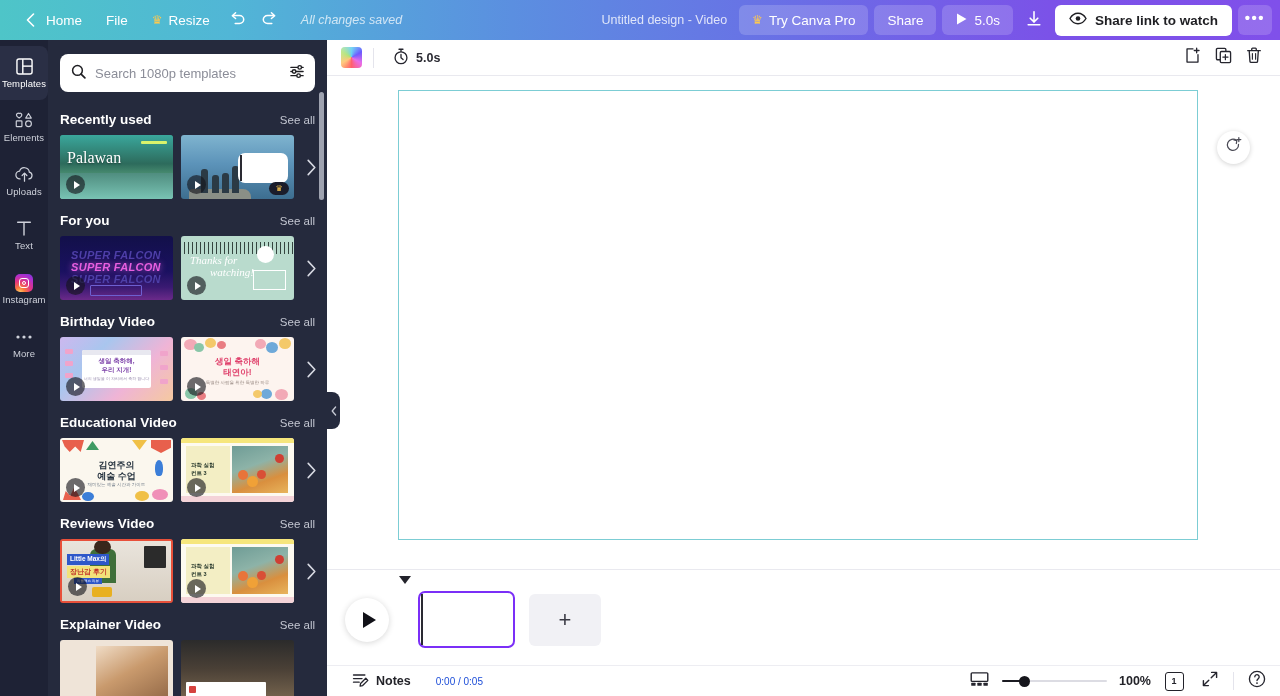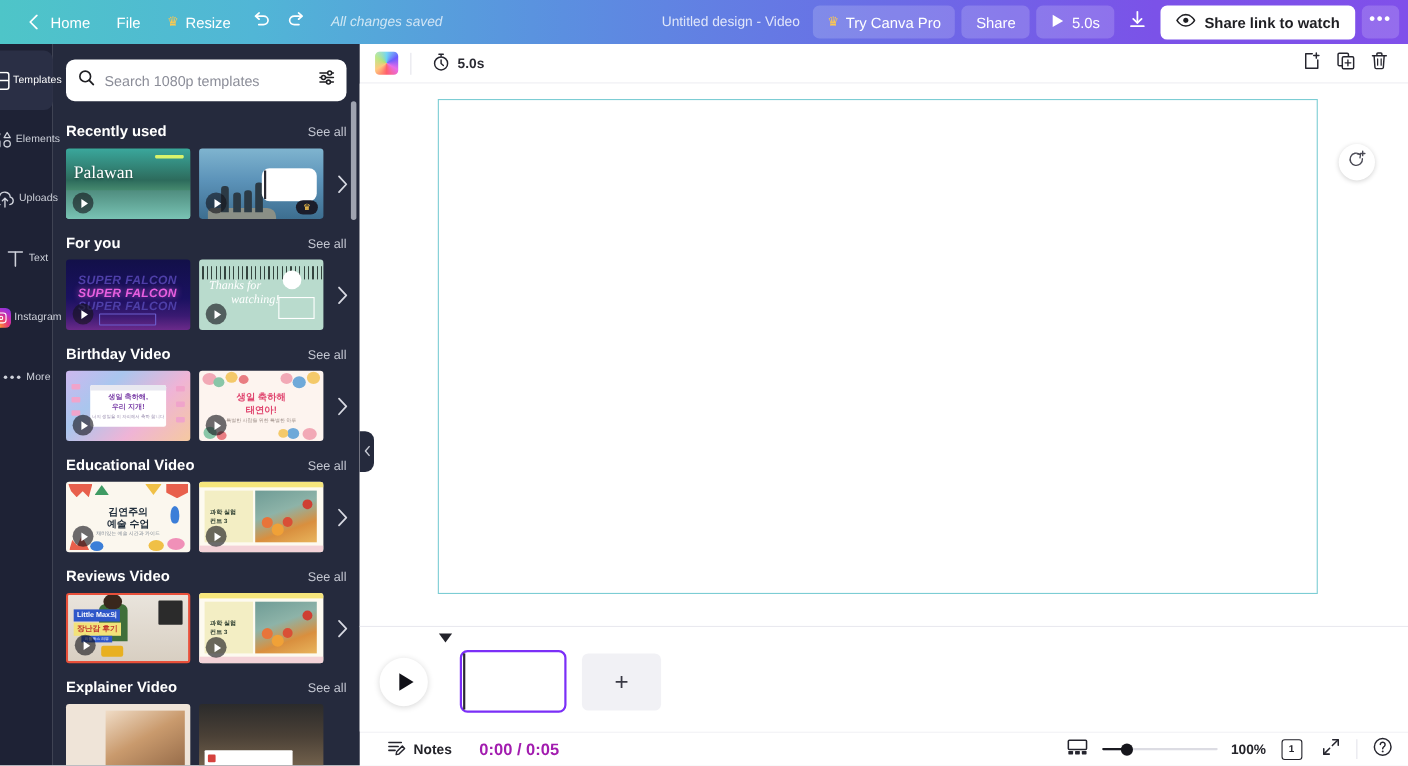--- a/index.html
+++ b/index.html
@@ -57,21 +57,21 @@
   
   .body { flex: 1 1 auto; display: flex; min-height: 0; position: relative; }
 
   
   .rail {
     width: 48px; flex: 0 0 48px; background: #1e2235;
     display: flex; flex-direction: column; align-items: center;
     padding-top: 6px; position: relative; z-index: 3;
   }
   .rail-item {
-    width: 48px; height: 54px; display: flex; flex-direction: row;
+    width: 48px; height: 54px; display: flex; flex-direction: column;
     align-items: center; justify-content: center; gap: 3px;
     cursor: pointer; color: #cfd2db; position: relative;
   }
   .rail-item.active { color: #ffffff; }
   .rail-item.active::before {
     content: ""; position: absolute; left: 0; top: 0; bottom: 0; width: 48px;
     background: #2a2f45; border-radius: 0 8px 8px 0; z-index: -1;
   }
   .rail-label { font-size: 9.5px; line-height: 1; letter-spacing: .1px; }
   .rail-ico { width: 19px; height: 19px; display: flex; align-items: center; justify-content: center; }
@@ -291,21 +291,21 @@
   
   .statusbar {
     height: 31px; flex: 0 0 31px; background: #fff;
     display: flex; align-items: center; padding: 0 10px 0 18px;
     border-top: 1px solid #ededf2;
   }
   .sb-btn {
     display:flex; align-items:center; gap:7px; height:25px; padding:0 7px;
     border-radius:5px; cursor:pointer; font-size:12.5px; color:#232329; font-weight:600;
   }
-  .sb-time { font-size:15px; color:#a21caf; font-weight:700; margin-left:18px; }
+  .sb-time { font-size:10px; color:#1d4ed8; font-weight:400; margin-left:18px; }
   .sb-right { margin-left:auto; display:flex; align-items:center; gap:10px; }
   .slider { width:105px; height:14px; position:relative; cursor:pointer; display:flex; align-items:center; }
   .slider .track { position:absolute; left:0; right:0; height:2px; background:#dcdce3; border-radius:2px; }
   .slider .fill { position:absolute; left:0; width:21px; height:2px; background:#1b1b22; border-radius:2px; }
   .slider .knob { position:absolute; left:17px; width:11px; height:11px; border-radius:50%; background:#16161c; }
   .zoom-val { font-size:12.5px; color:#232329; font-weight:600; min-width:34px; text-align:right; }
   .sb-ico { width:26px; height:25px; border-radius:5px; cursor:pointer; display:flex; align-items:center; justify-content:center; color:#232329; }
   .page-badge {
     width:19px; height:19px; border:1.6px solid #22222a; border-radius:3px;
     display:flex; align-items:center; justify-content:center; font-size:9px; font-weight:700; color:#22222a;

